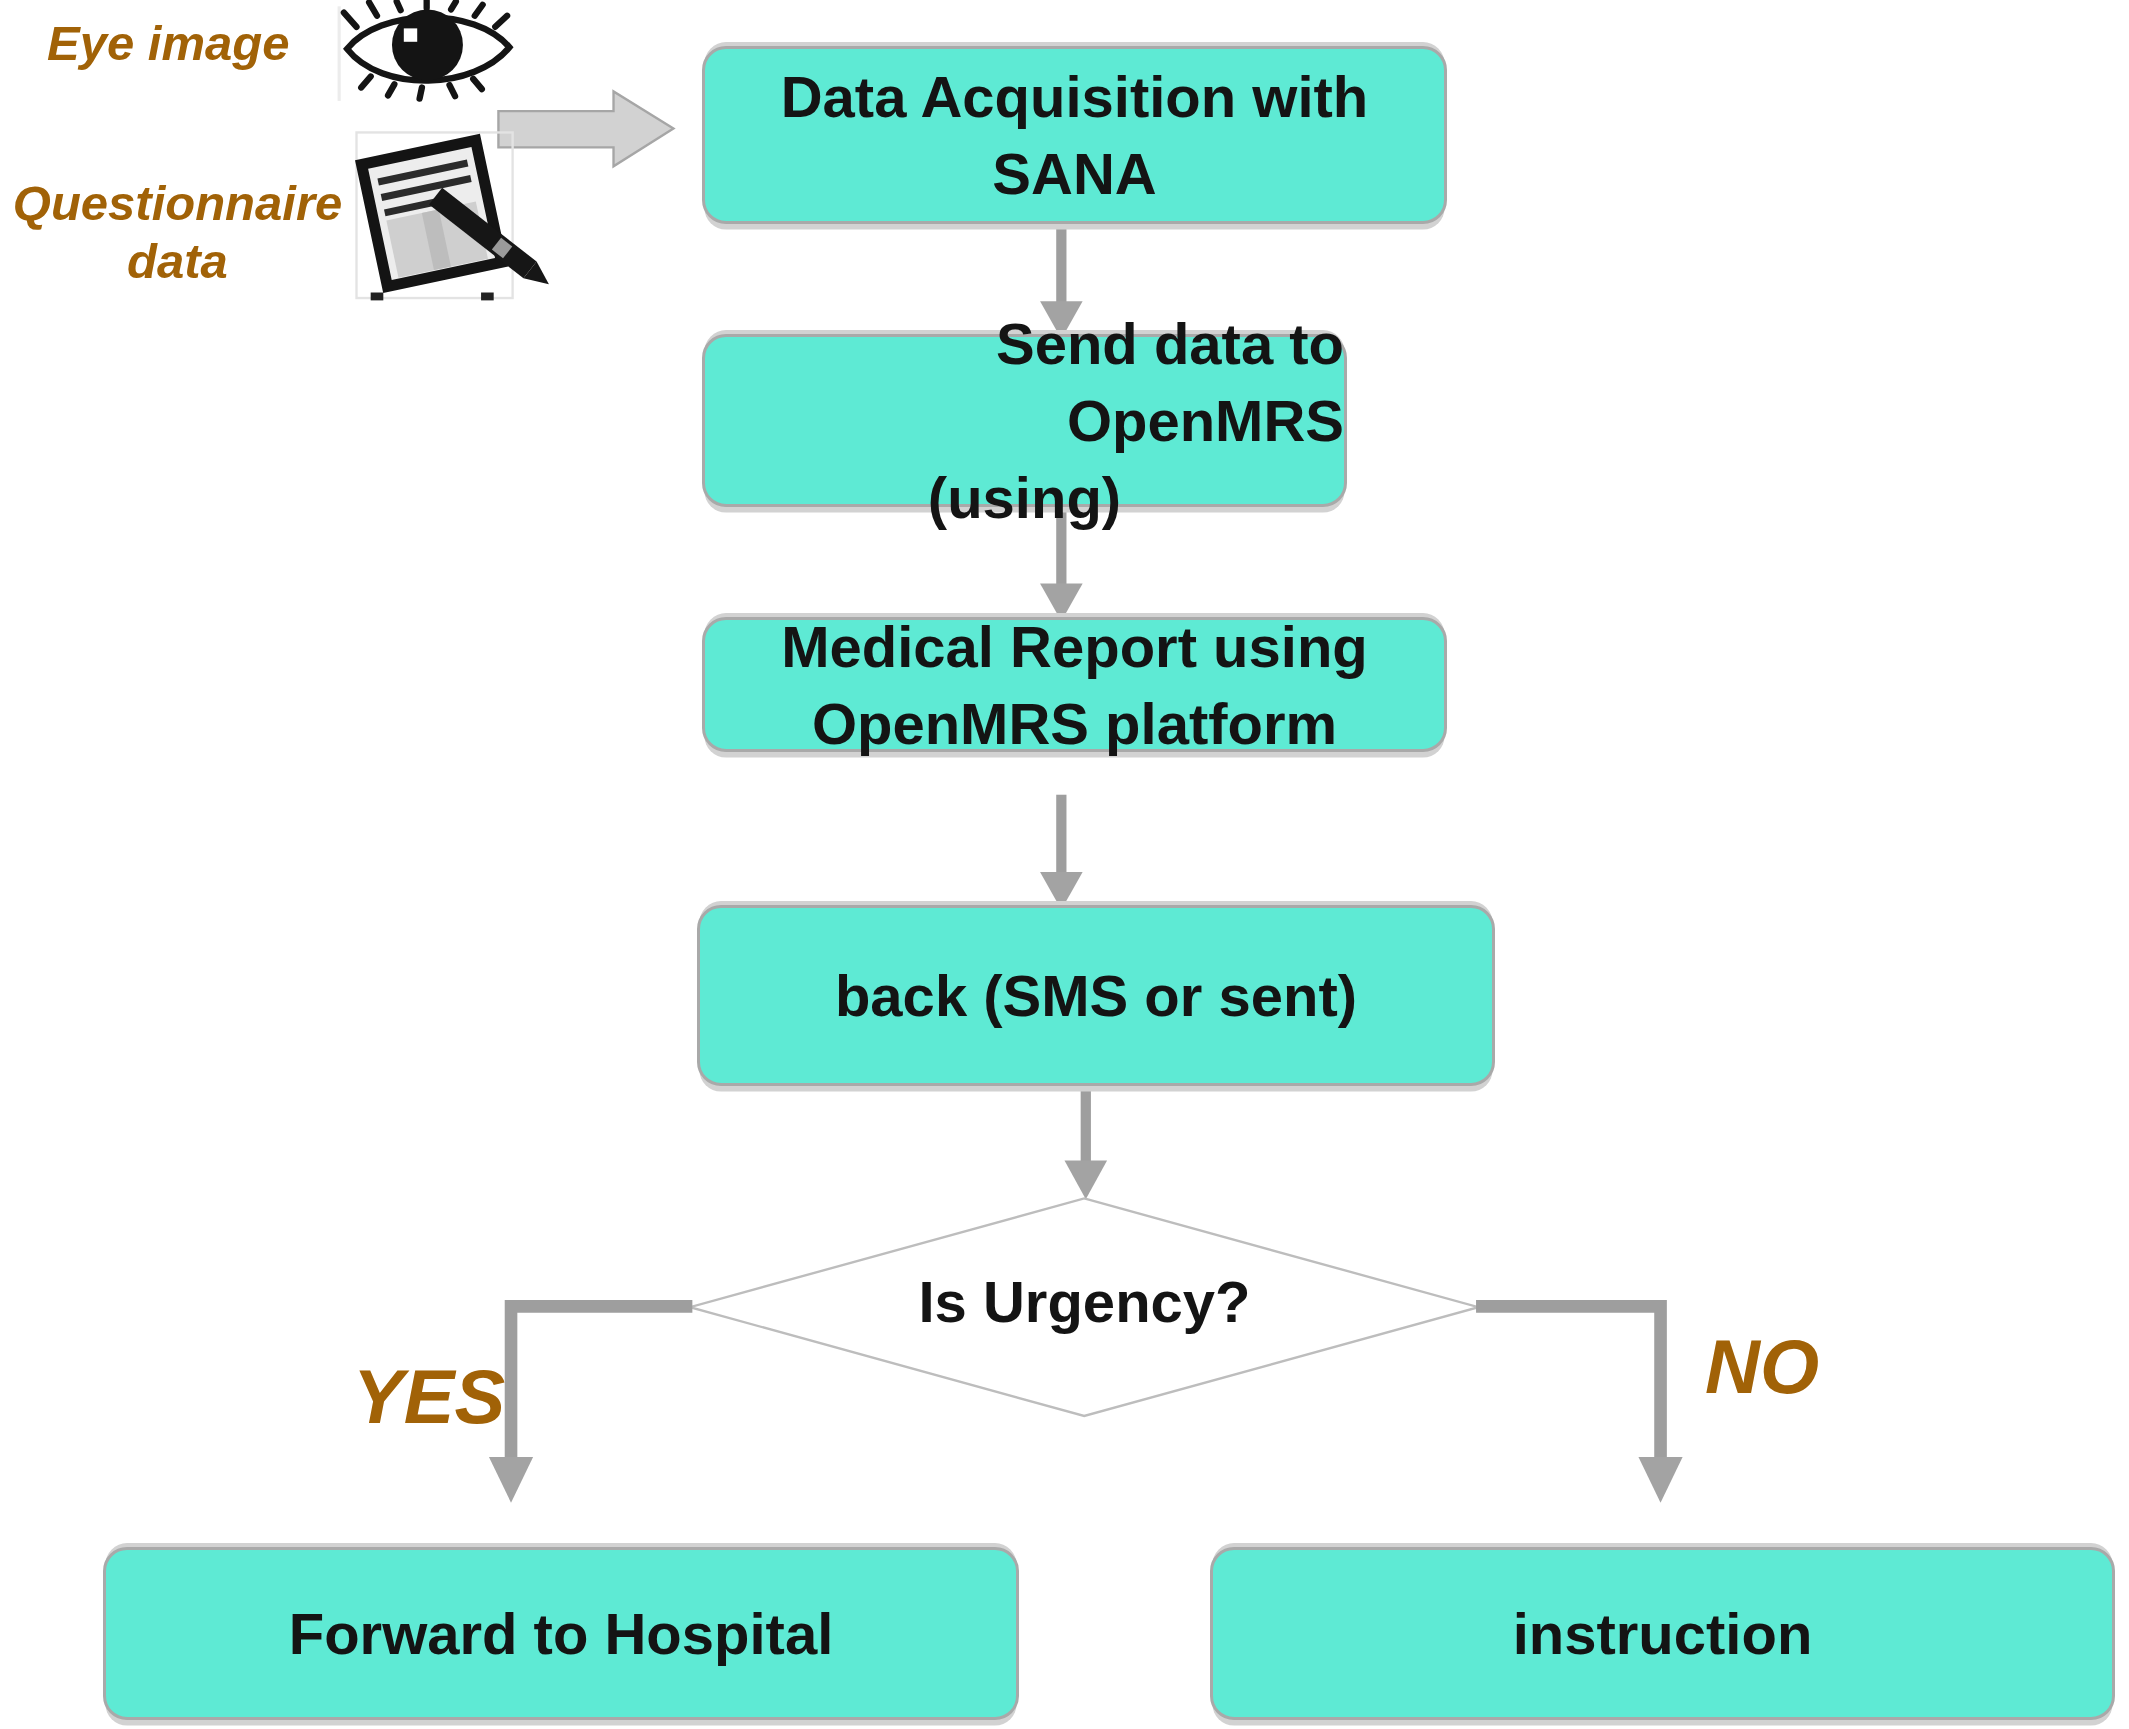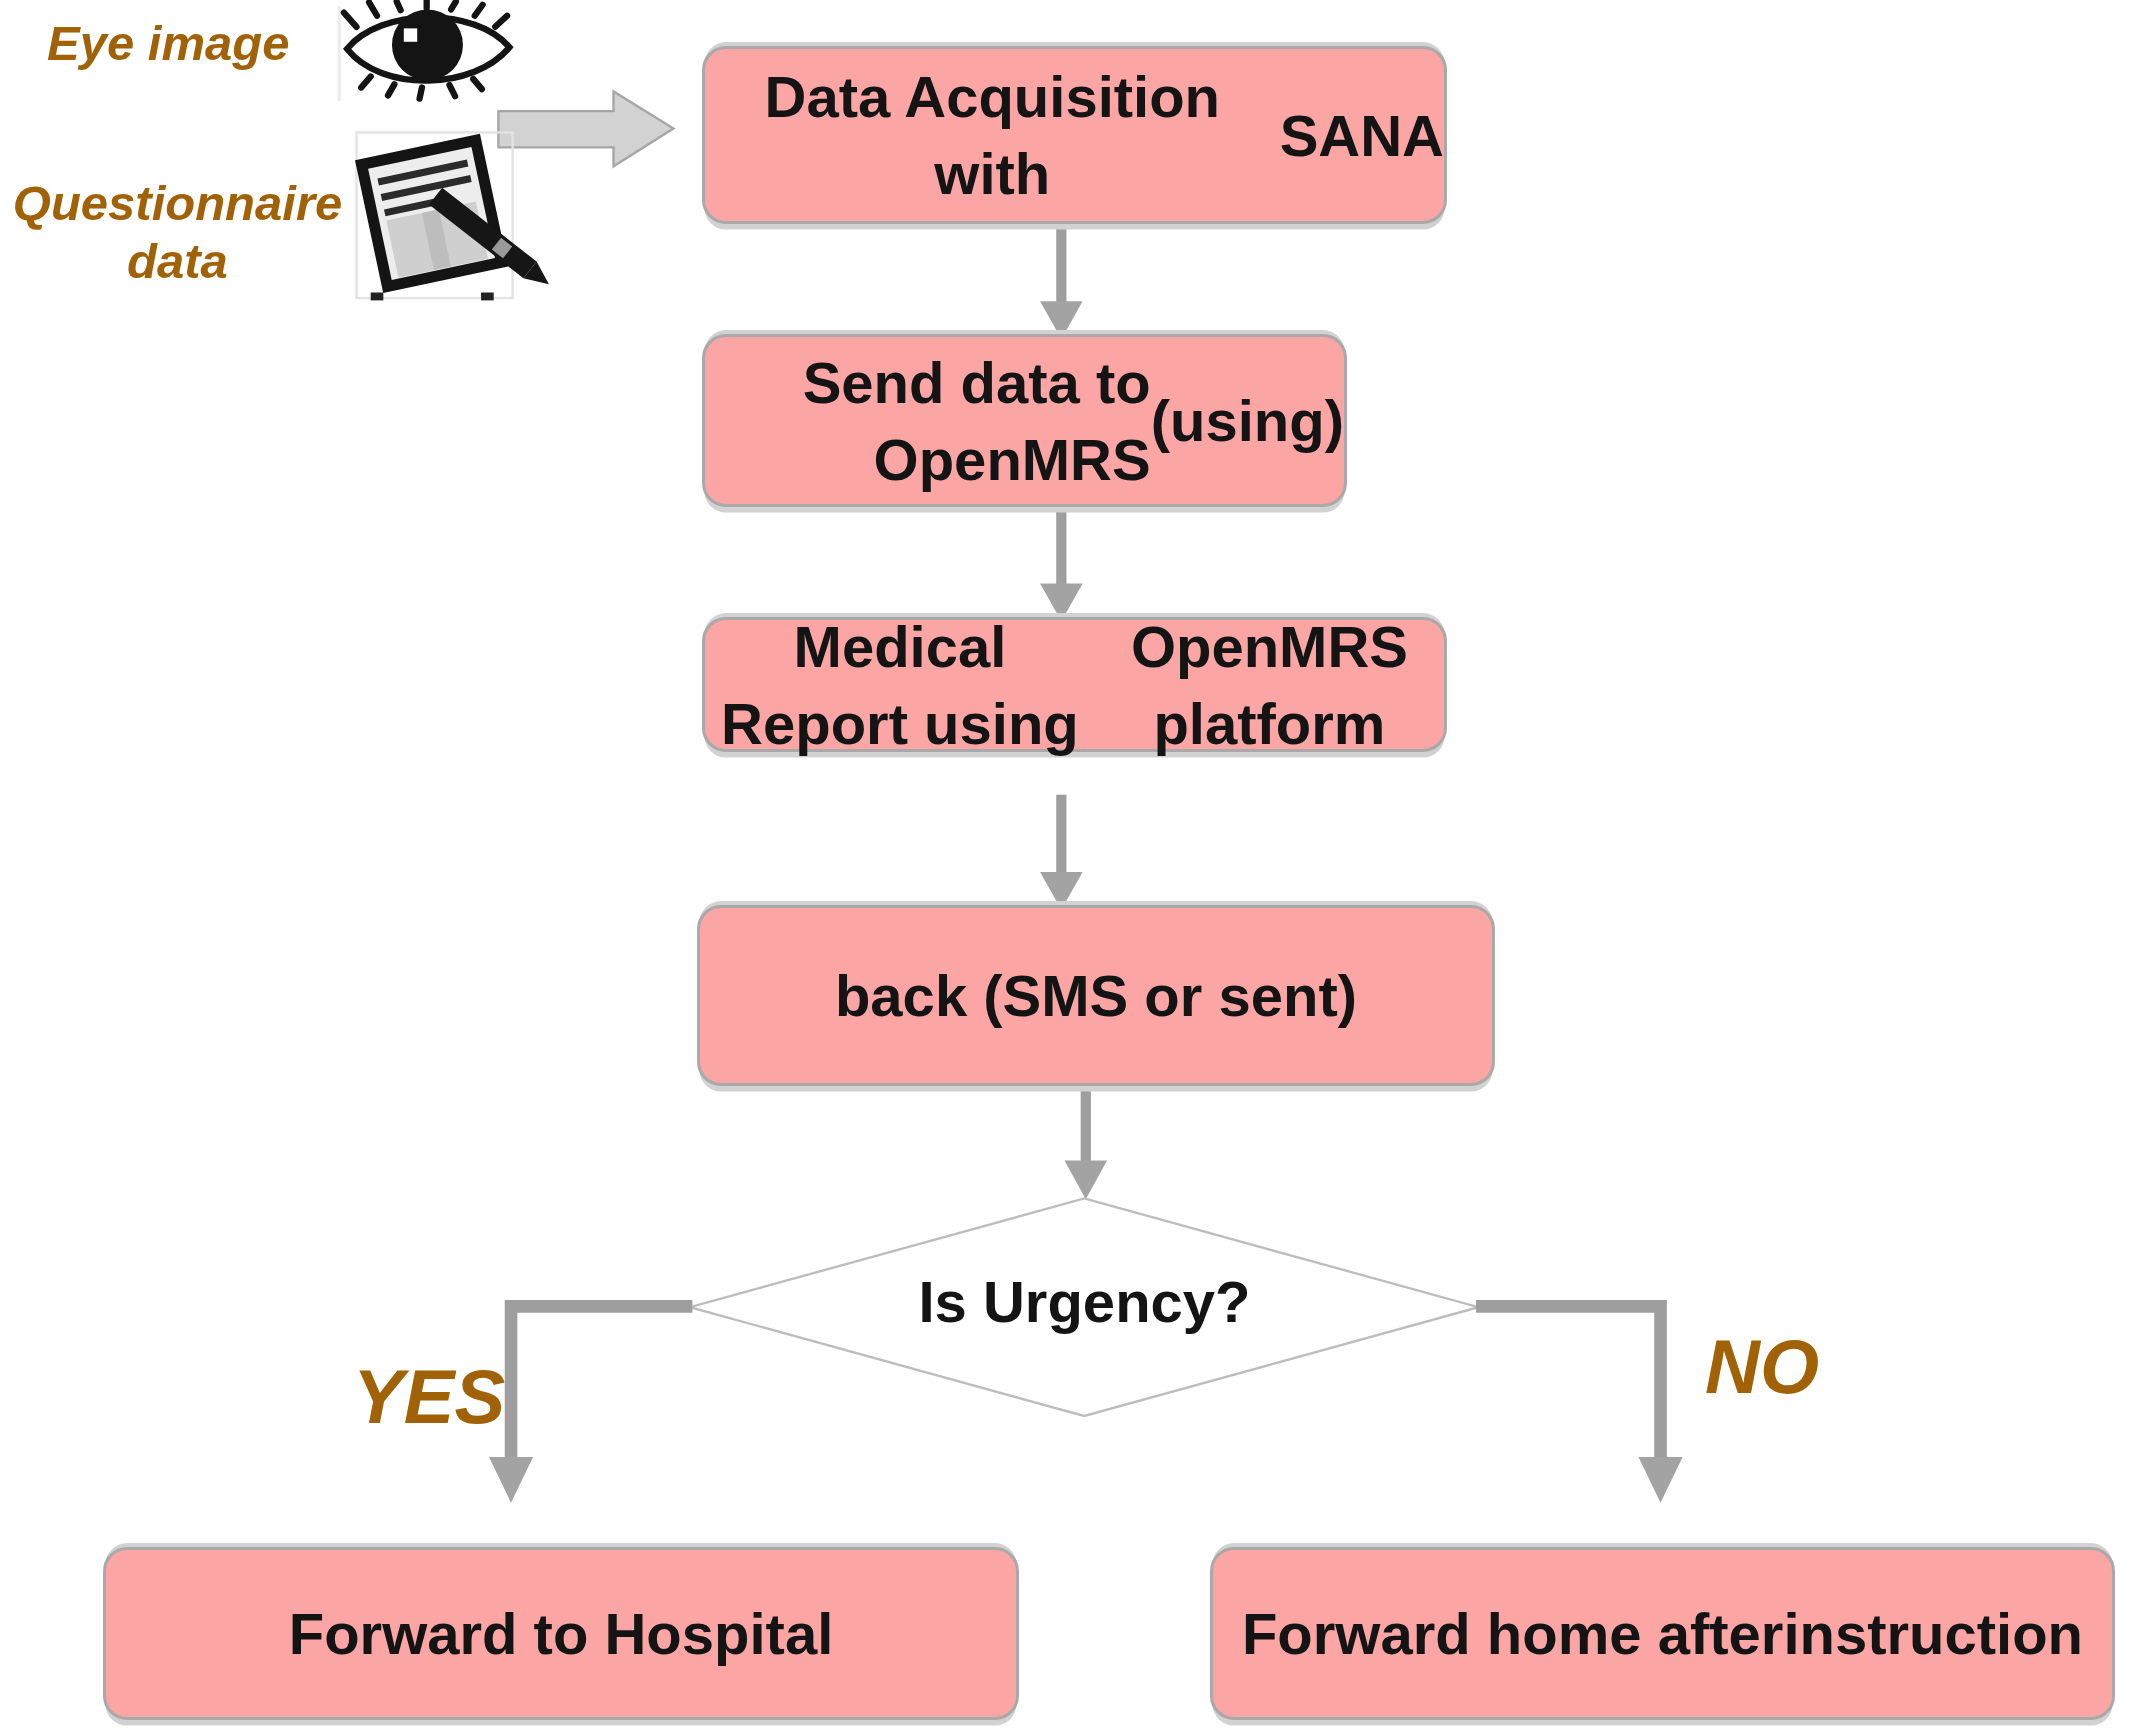--- a/index.html
+++ b/index.html
@@ -12,26 +12,26 @@
     color: #111111;
     overflow: hidden;
   }
   .layer {
     position: absolute;
     left: 0; top: 0;
     width: 2129px; height: 1729px;
   }
   .node {
     position: absolute;
-    background: #fca5a5;
+    background: #5eead4;
     border: 3.2px solid #a9a9a9;
     border-radius: 24px;
     box-sizing: border-box;
     display: flex;
-    flex-direction: row;
+    flex-direction: column;
     justify-content: center;
     align-items: center;
     text-align: center;
     font-weight: 700;
     font-size: 58px;
     line-height: 77px;
     color: #141414;
     box-shadow: 0 -6.3px 0 -2.4px #d2d2d2, 0 8px 0 -2.4px #d2d2d2;
   }
   .label {
@@ -164,18 +164,17 @@
 
   <div class="label branch-label" style="left:353px; top:1317px;margin-top:36px;">YES</div>
 
   <div class="label branch-label" style="left:1705px; top:1323px;">NO</div>
 
   <div class="node" style="left:103px; top:1547px; width:916px; height:173px;">
     <div>Forward to Hospital</div>
   </div>
 
   <div class="node" style="left:1210px; top:1547px; width:905px; height:173px;">
-    <div>Forward home after</div>
     <div>instruction</div>
   </div>
 
 </div>
 
 
 </body></html>

